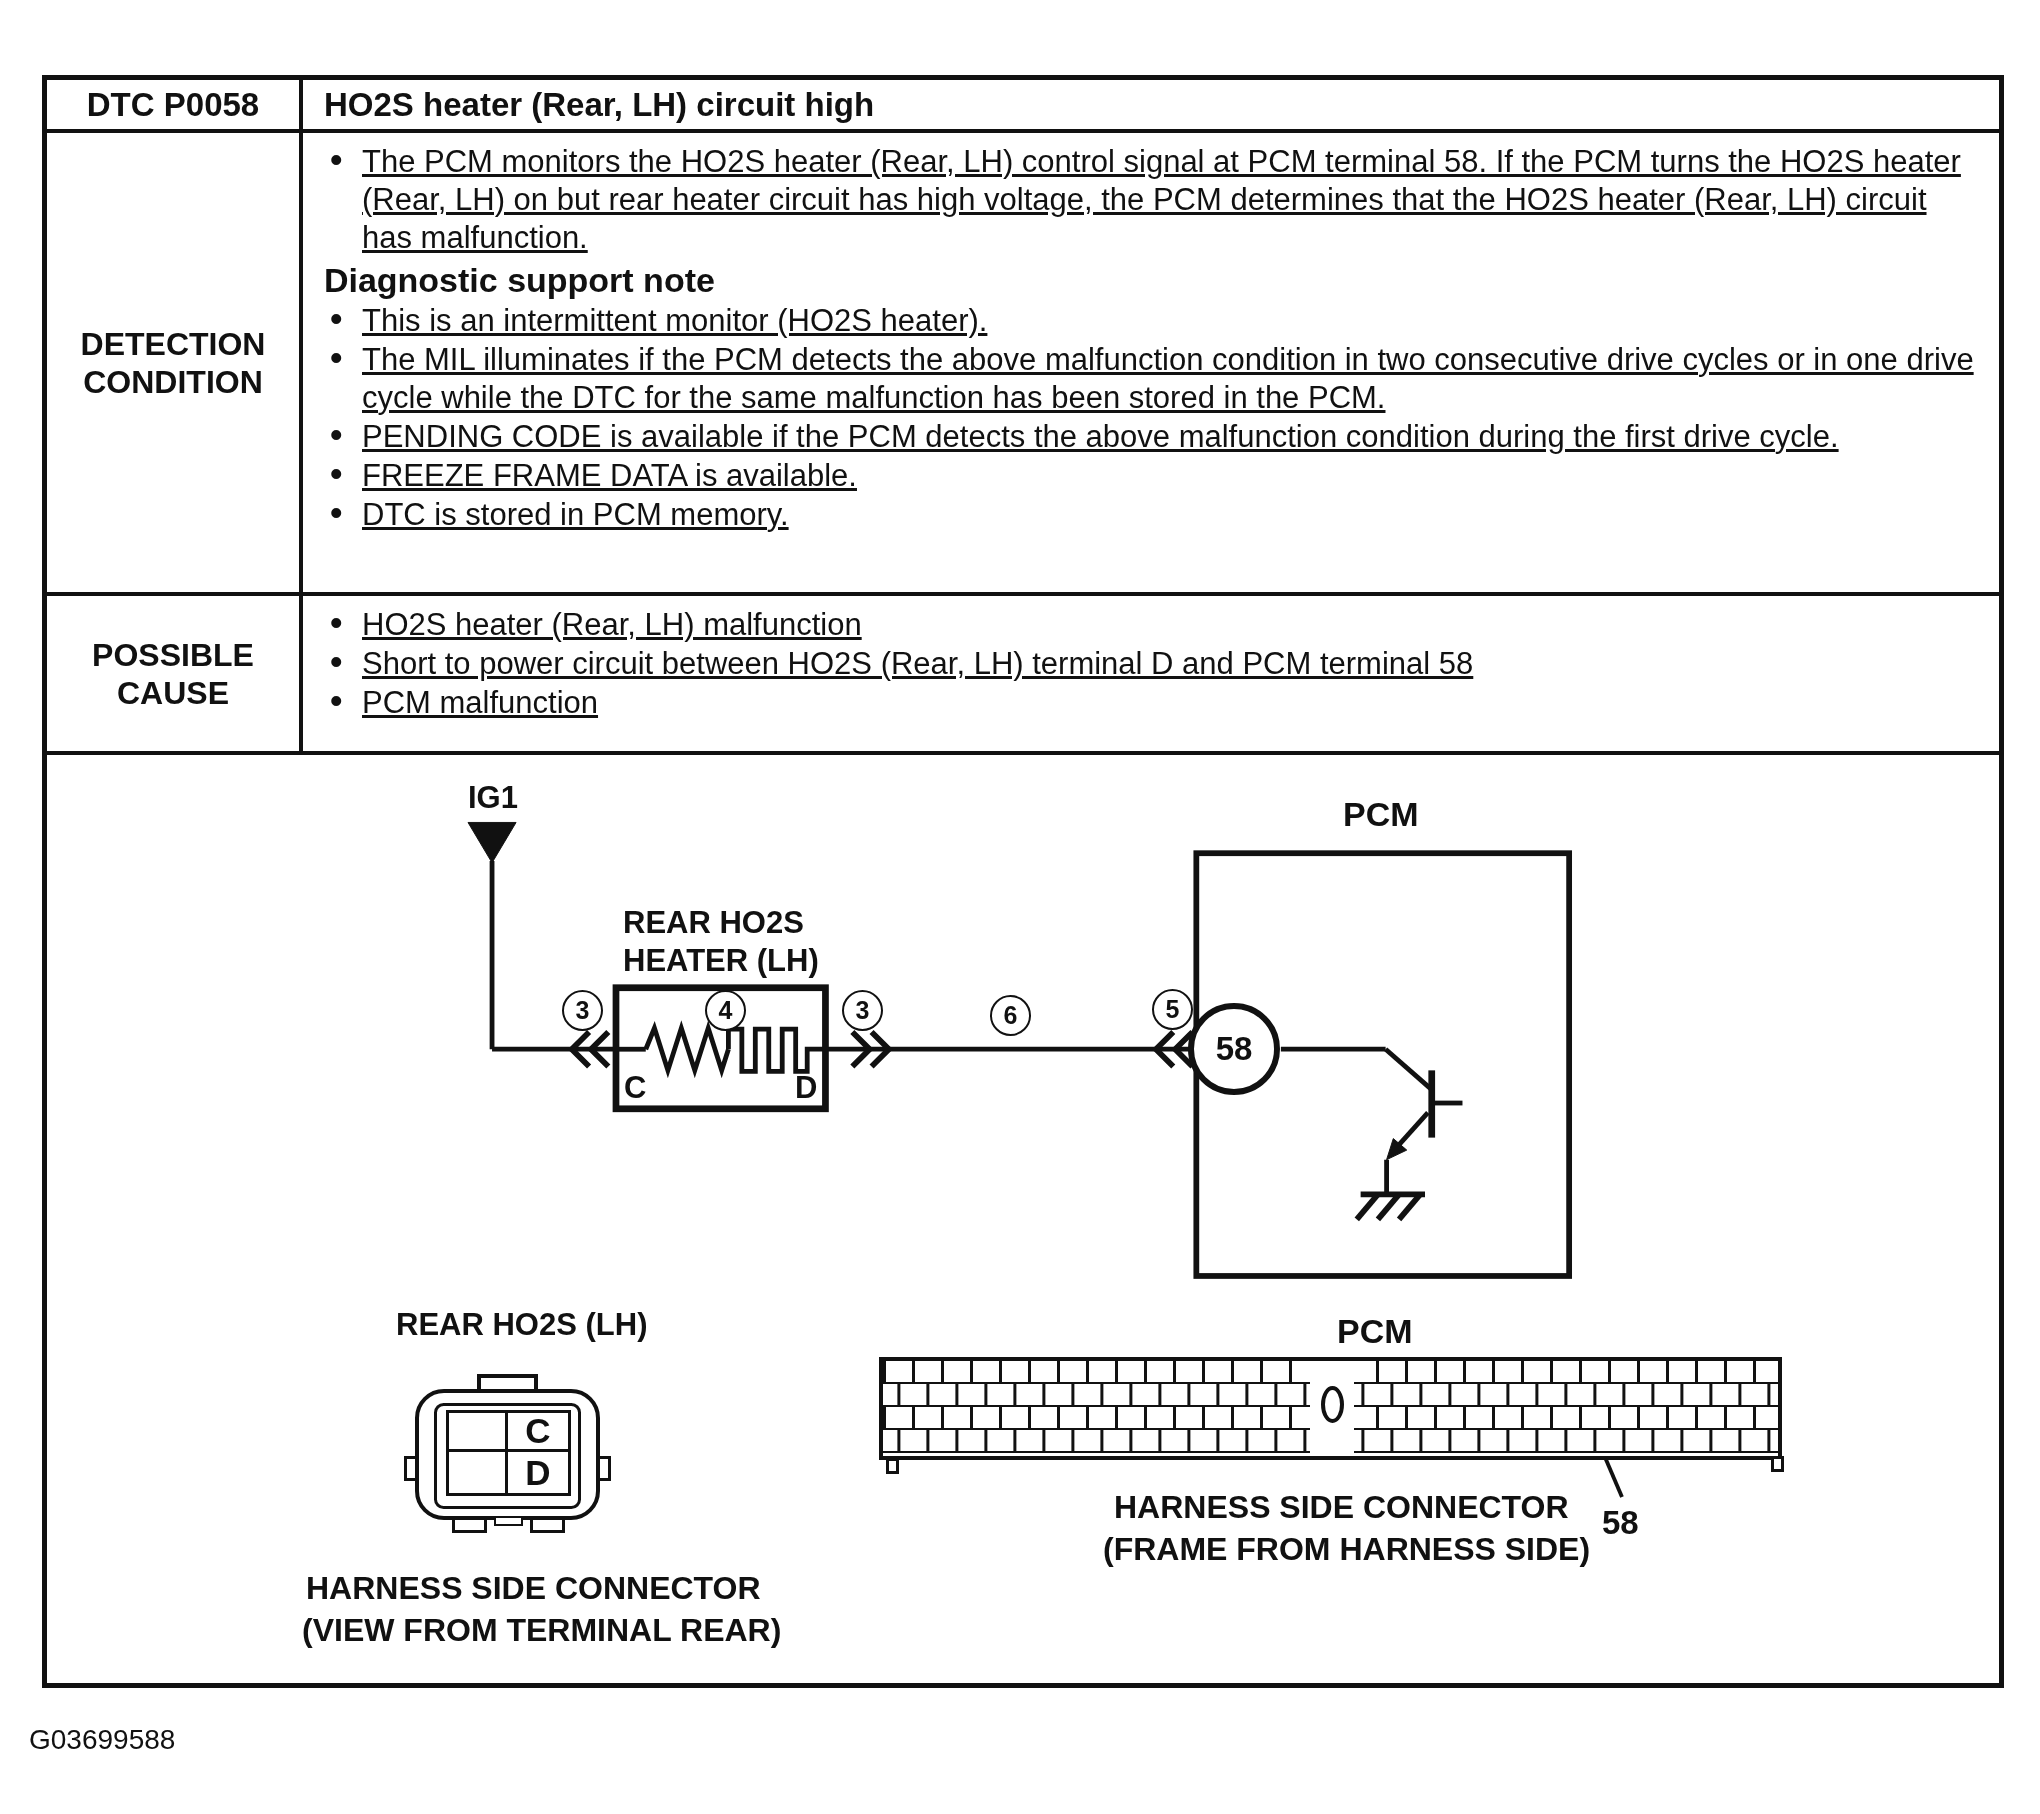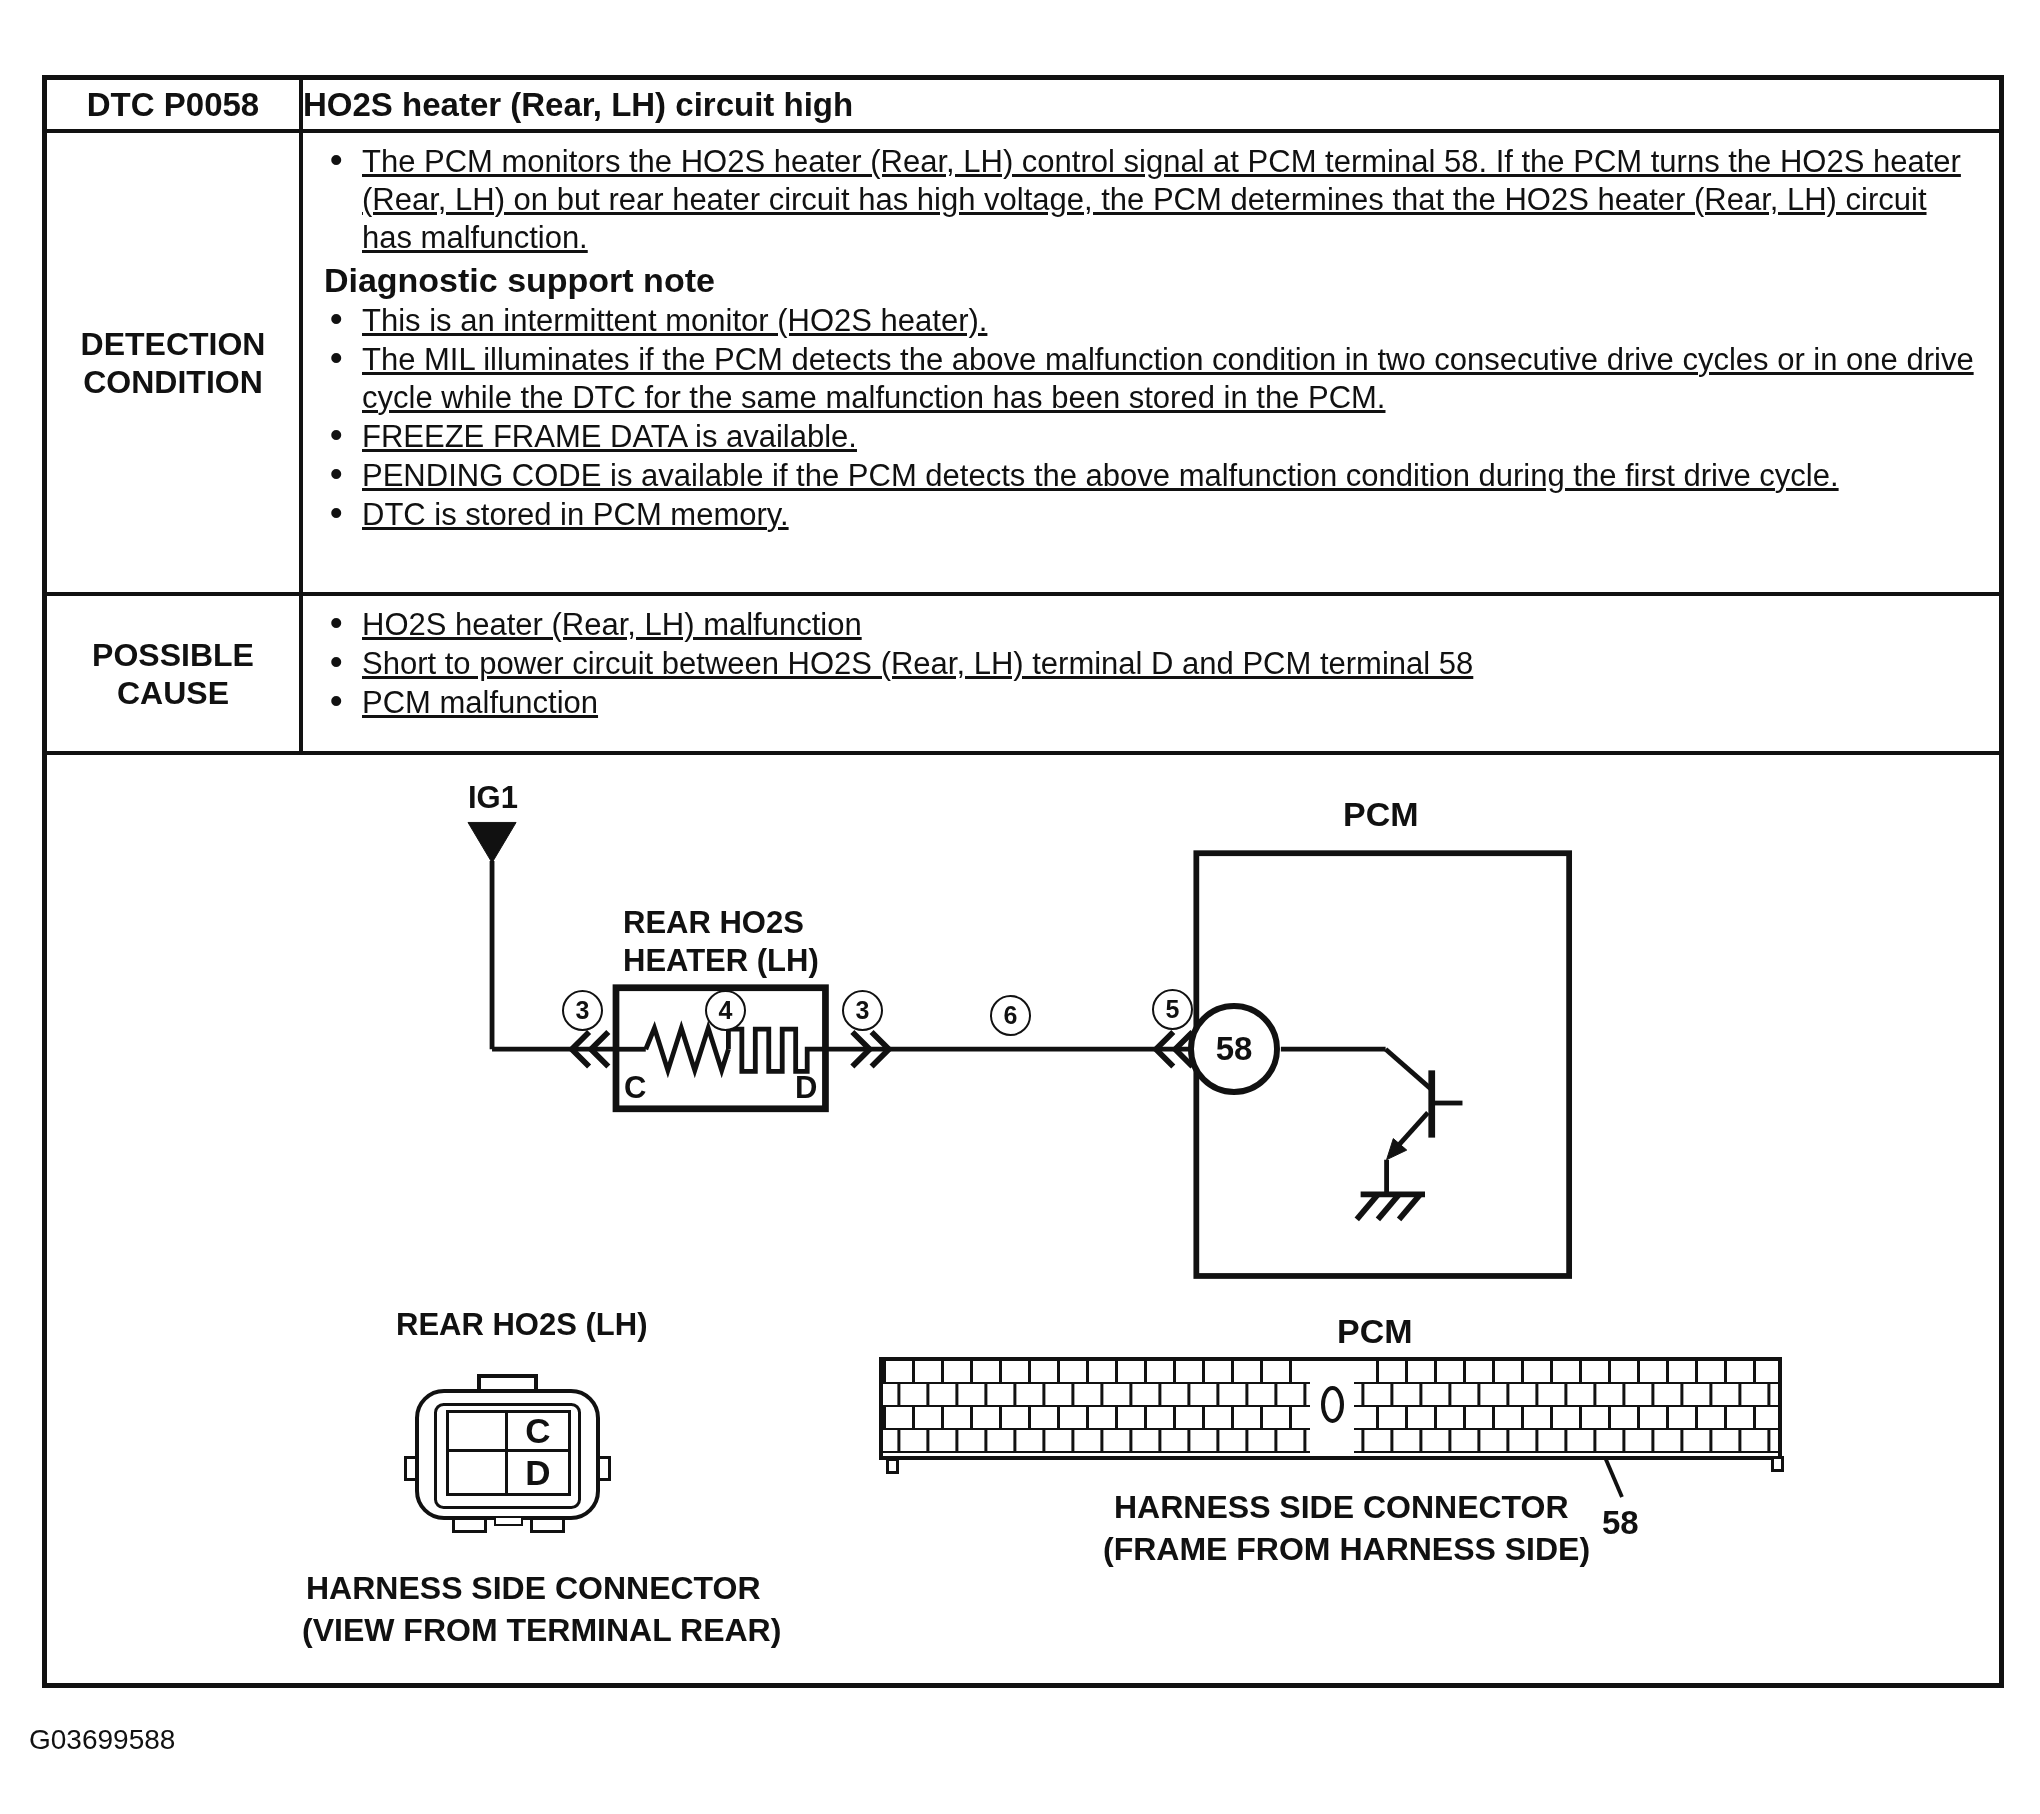--- a/index.html
+++ b/index.html
@@ -9,21 +9,21 @@
   .dtc-table{position:absolute;left:42px;top:75px;width:1962px;height:1613px;
              border:5.8px solid #111;box-sizing:border-box;display:grid;
              grid-template-columns:256px 1fr;grid-template-rows:53px 463px 159px 1fr;}
   .cell{box-sizing:border-box;}
   .b-r{border-right:4.8px solid #111;}
   .b-b{border-bottom:4.8px solid #111;}
   .rowlabel{display:flex;align-items:center;justify-content:center;text-align:center;
             font-weight:700;font-size:32px;line-height:38px;padding:3.8px;}
   .hdr-code{display:flex;align-items:center;justify-content:center;
             font-weight:700;font-size:33px;}
-  .hdr-title{display:flex;align-items:center;font-weight:700;font-size:33px;}
+  .hdr-title{display:flex;align-items:center;font-weight:700;font-size:33px;padding-left:21px;}
   .bodycell{padding:9.6px 17.3px 7.7px 19px;font-size:31px;line-height:38px;}
   ul.blist{margin:0;padding:0;list-style:none;}
   ul.blist li{position:relative;padding-left:40px;margin:0 0 1px 0;text-decoration:underline;}
   ul.blist li::before{content:"\2022";position:absolute;left:7.7px;top:-1.9px;font-size:37px;}
   .note-h{font-weight:700;font-size:34px;line-height:44px;padding-left:1.9px;}
   .diagram-cell{grid-column:1 / span 2;}
   
   .layer{position:absolute;left:0;top:0;width:2041px;height:1815px;pointer-events:none;}
   .lbl{position:absolute;font-weight:700;font-size:31px;white-space:nowrap;}
   .marker{position:absolute;width:37px;height:37px;border:2.9px solid #111;border-radius:50%;
@@ -74,22 +74,22 @@
 
     <div class="cell b-r b-b rowlabel">DETECTION CONDITION</div>
     <div class="cell b-b bodycell">
       <ul class="blist">
           <li>The PCM monitors the HO2S heater (Rear, LH) control signal at PCM terminal 58. If the PCM turns the HO2S heater (Rear, LH) on but rear heater circuit has high voltage, the PCM determines that the HO2S heater (Rear, LH) circuit has malfunction.</li>
         </ul>
       <div class="note-h">Diagnostic support note</div>
       <ul class="blist">
           <li>This is an intermittent monitor (HO2S heater).</li>
           <li>The MIL illuminates if the PCM detects the above malfunction condition in two consecutive drive cycles or in one drive cycle while the DTC for the same malfunction has been stored in the PCM.</li>
+          <li>PENDING CODE is available if the PCM detects the above malfunction condition during the first drive cycle.</li>
           <li>FREEZE FRAME DATA is available.</li>
-          <li>PENDING CODE is available if the PCM detects the above malfunction condition during the first drive cycle.</li>
           <li>DTC is stored in PCM memory.</li>
         </ul>
     </div>
 
     <div class="cell b-r b-b rowlabel">POSSIBLE CAUSE</div>
     <div class="cell b-b bodycell">
       <ul class="blist">
           <li>HO2S heater (Rear, LH) malfunction</li>
           <li>Short to power circuit between HO2S (Rear, LH) terminal D and PCM terminal 58</li>
           <li>PCM malfunction</li>

